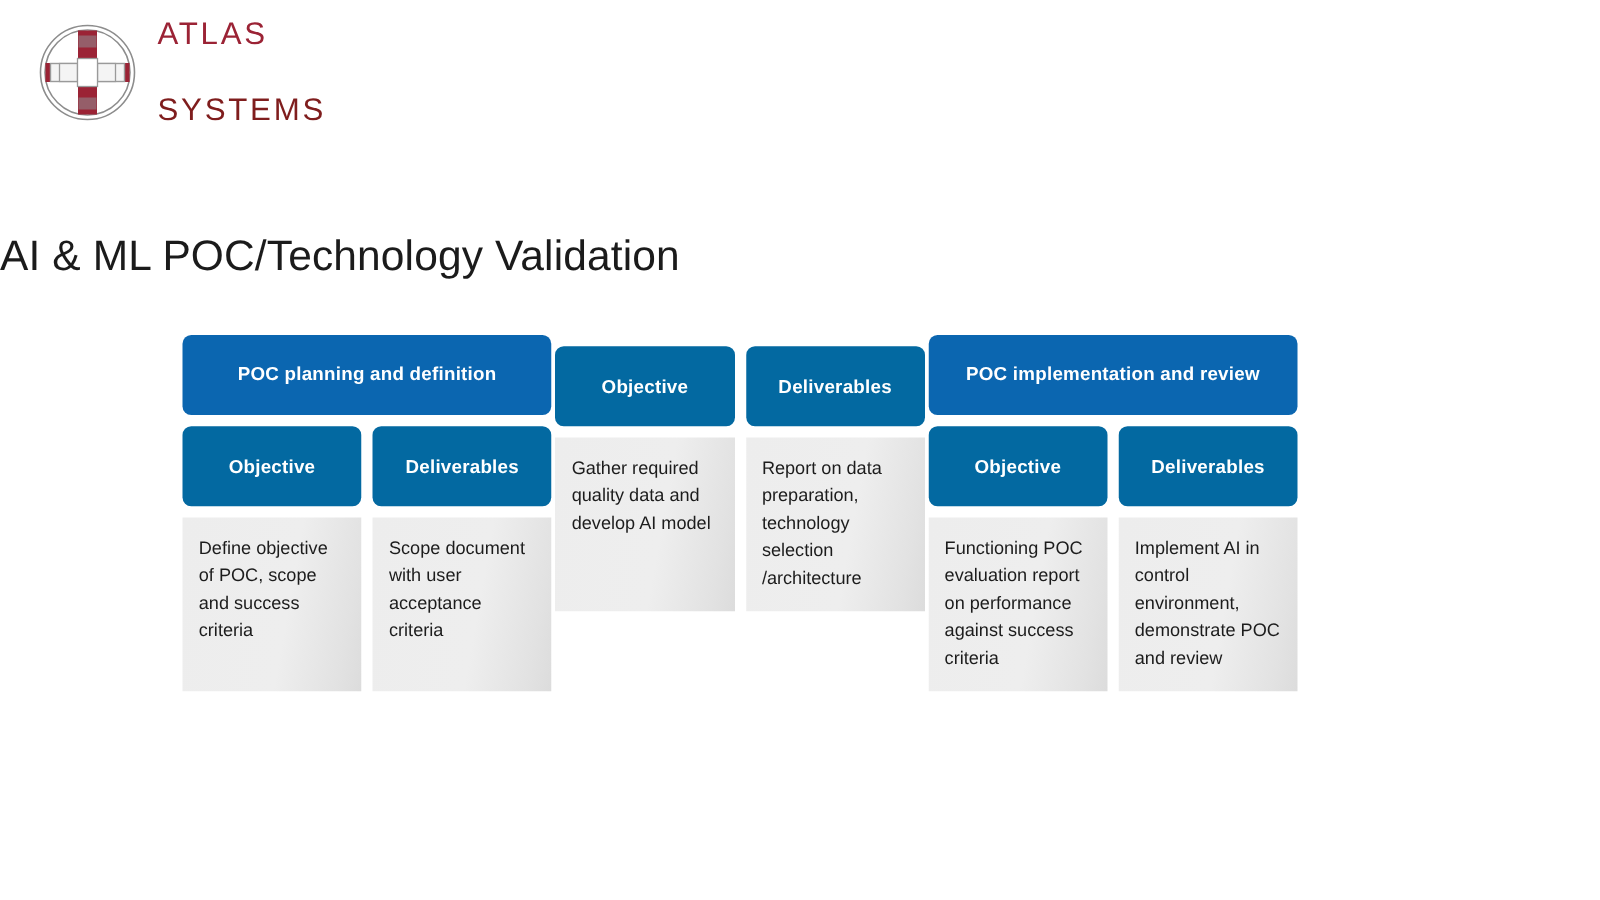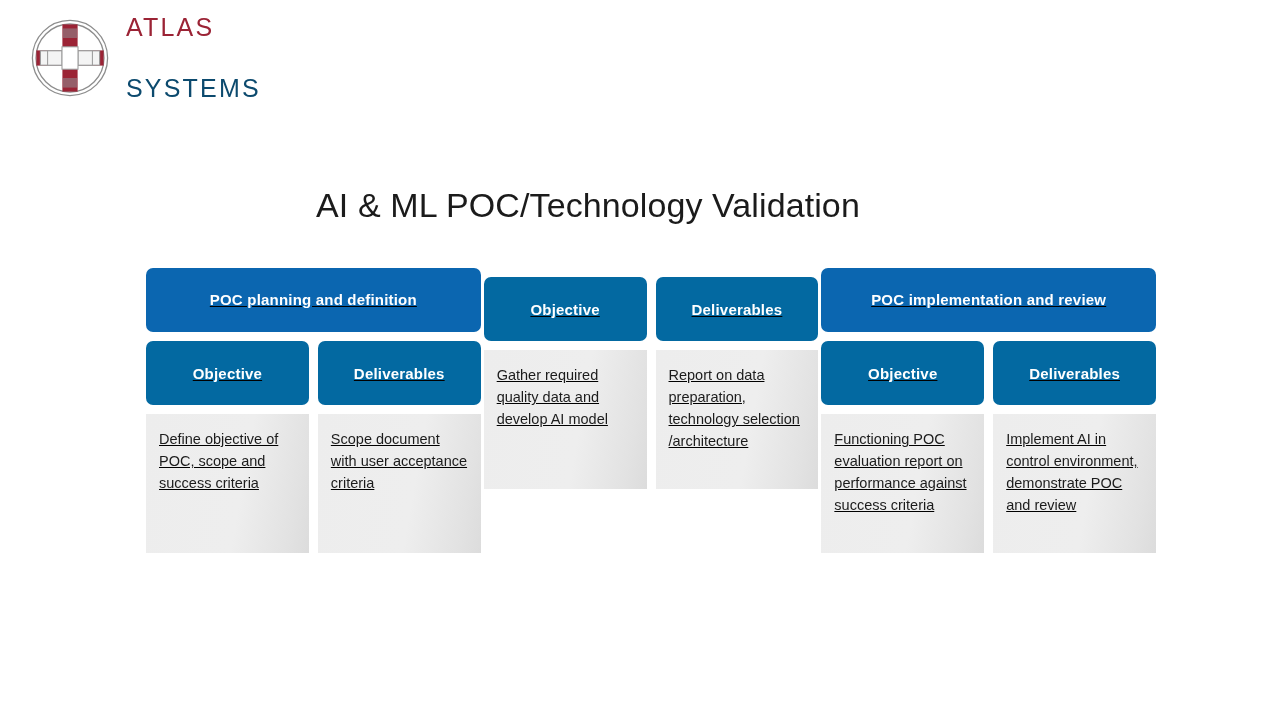--- a/index.html
+++ b/index.html
@@ -39,52 +39,50 @@
     justify-content: center;
     line-height: 1;
     gap: 33px;
   }
   .wm-line {
     font-size: 25px;
     letter-spacing: 2.2px;
     font-weight: 400;
   }
   .wm-atlas { color: #9B2335; }
-  .wm-systems { color: #0c4a6e; margin-top: 3px; }
+  .wm-systems { color: #7f1d1d; margin-top: 3px; }
   #logo-anniversary {
     position: absolute;
     left: 218px;
     top: 16px;
     width: 86px;
     height: 80px;
   }
 
   
   #page-title {
     position: absolute;
     left: 0;
     top: 186px;
     width: 1176px;
-    text-align: center;
     font-size: 34px;
     color: #1b1b1b;
     font-weight: 400;
     letter-spacing: 0.1px;
   }
 
   
   #diagram {
     position: absolute;
     left: 146px;
     top: 268px;
-    width: 1010px;
+    width: 892px;
     height: 286px;
     display: flex;
     gap: 3px;
-    text-decoration: underline;
   }
   .column {
     flex: 1 1 0;
     display: flex;
     flex-direction: column;
   }
   .col-header {
     height: 64px;
     background: #0B66B0;
     border-radius: 7px;

